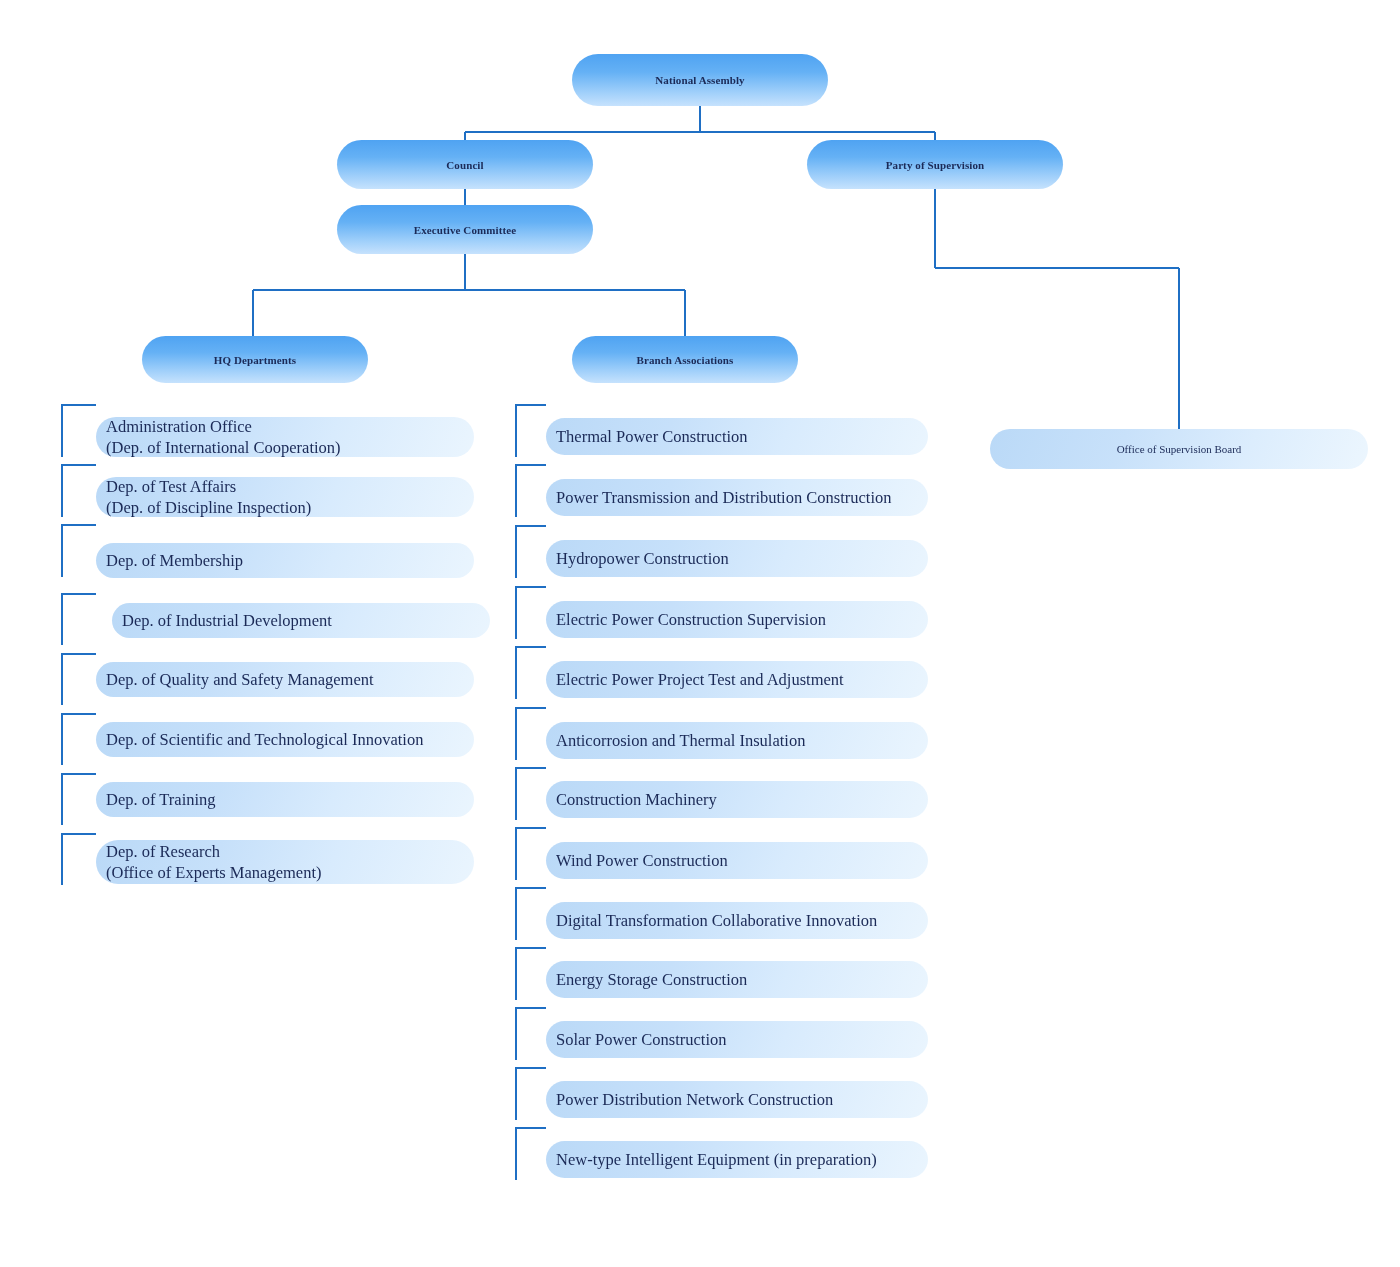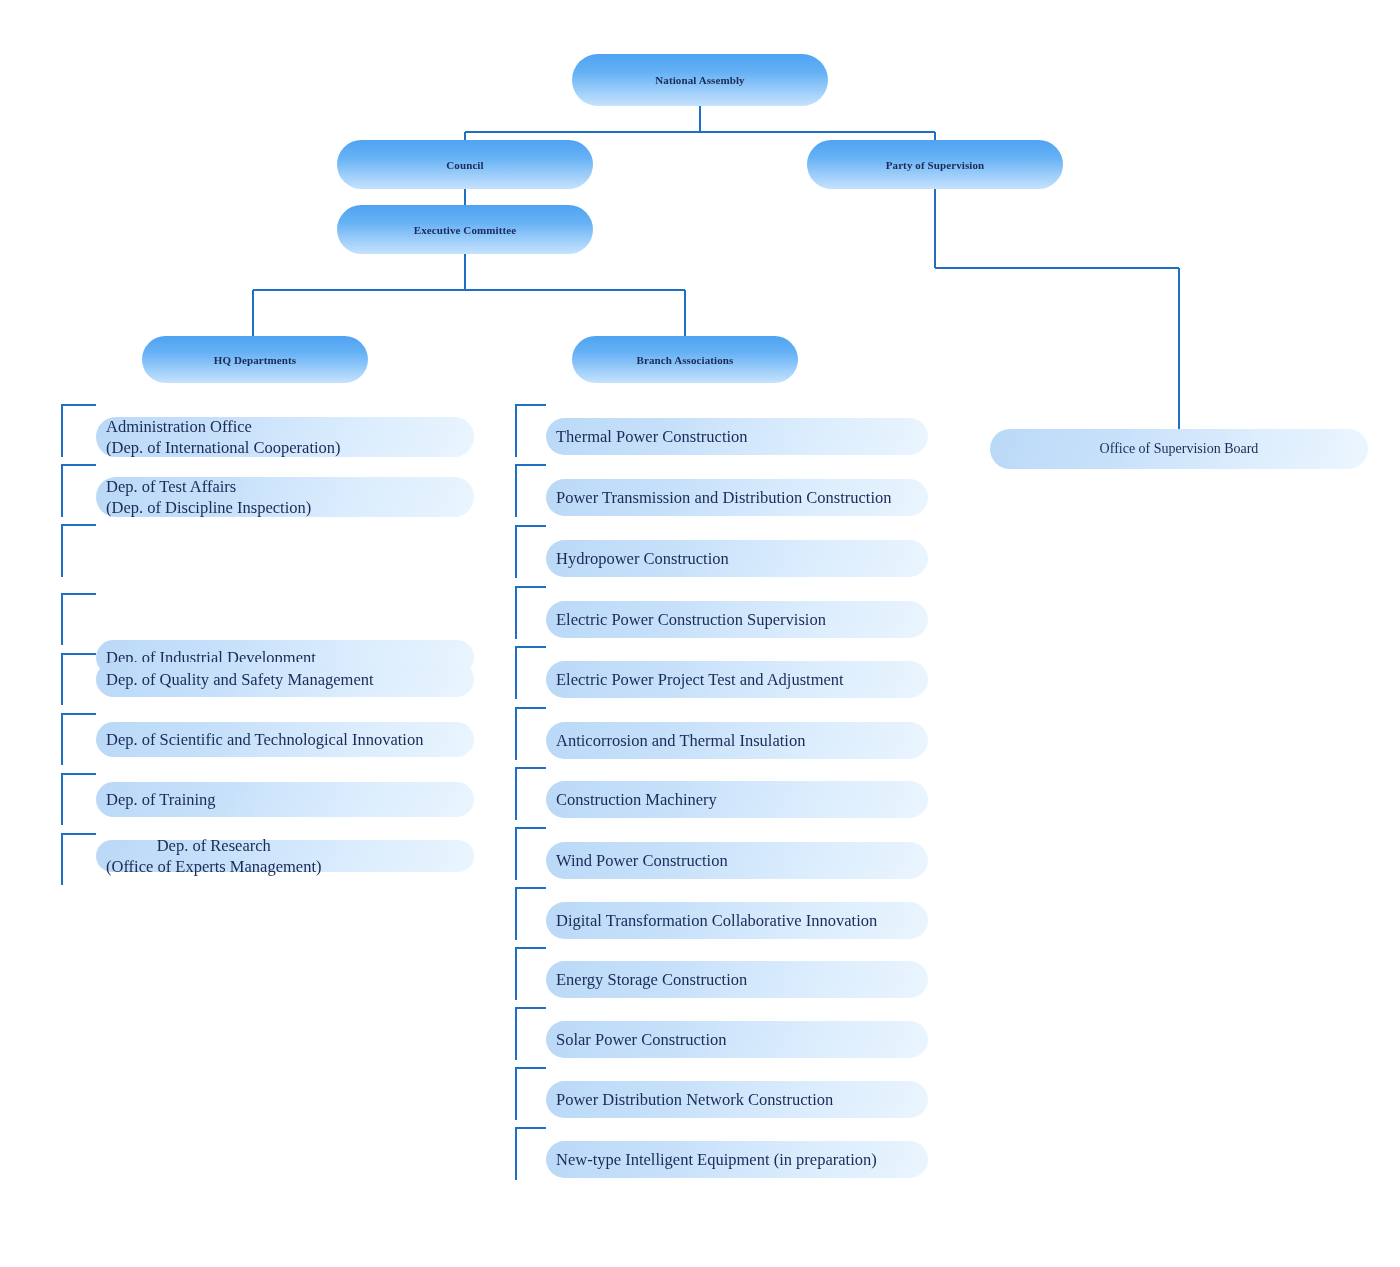--- a/index.html
+++ b/index.html
@@ -61,21 +61,21 @@
   .node.leaf.two-line {
     align-items: center;
   }
   .node.leaf .lines { display: block; }
   .node.leaf .lines .l2 { display: block; }
 
   
   .node.office {
     background: linear-gradient(112deg, #bad9f7 0%, #c8e1fa 35%, #dcedfd 68%, #ecf6fe 100%);
     font-weight: normal;
-    font-size: 14px;
+    font-size: 11px;
     justify-content: center;
     text-align: center;
   }
 </style>
 </head>
 <body>
 
 <div id="chart">
 
   <svg id="connectors" viewBox="0 0 1400 1267" width="1400" height="1267">
@@ -162,38 +162,41 @@
     </span>
   </div>
 
   <div class="node leaf two-line" style="left:96px; top:477px; width:378px; height:40px;">
     <span class="lines">
       <span class="l1">Dep. of Test Affairs</span>
       <span class="l2">(Dep. of Discipline Inspection)</span>
     </span>
   </div>
 
-
-  <div class="node leaf" style="left:96px; top:603px; width:378px; height:35px;margin-top:37px;">
+  <div class="node leaf" style="left:96px; top:543px; width:378px; height:35px;">
+    <span>Dep. of Membership</span>
+  </div>
+
+  <div class="node leaf" style="left:112px; top:603px; width:378px; height:35px;">
     <span>Dep. of Industrial Development</span>
   </div>
 
   <div class="node leaf" style="left:96px; top:722px; width:378px; height:35px;">
     <span>Dep. of Scientific and Technological Innovation</span>
   </div>
 
   <div class="node leaf" style="left:96px; top:662px; width:378px; height:35px;">
     <span>Dep. of Quality and Safety Management</span>
   </div>
 
   <div class="node leaf" style="left:96px; top:782px; width:378px; height:35px;">
     <span>Dep. of Training</span>
   </div>
 
-  <div class="node leaf two-line" style="left:96px; top:840px; width:378px; height:32px;text-align:center;">
+  <div class="node leaf two-line" style="left:96px; top:840px; width:378px; height:44px;">
     <span class="lines">
       <span class="l1">Dep. of Research</span>
       <span class="l2">(Office of Experts Management)</span>
     </span>
   </div>
 
   <div class="node leaf" style="left:546px; top:418px; width:382px; height:37px;">
     <span>Thermal Power Construction</span>
   </div>
 

